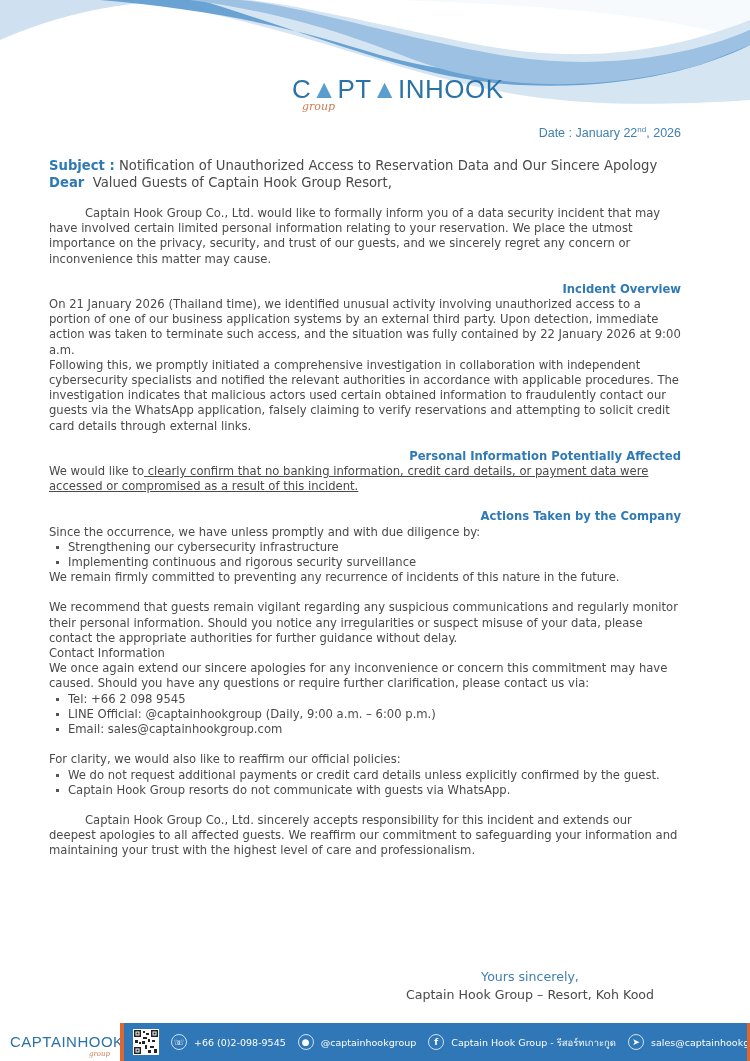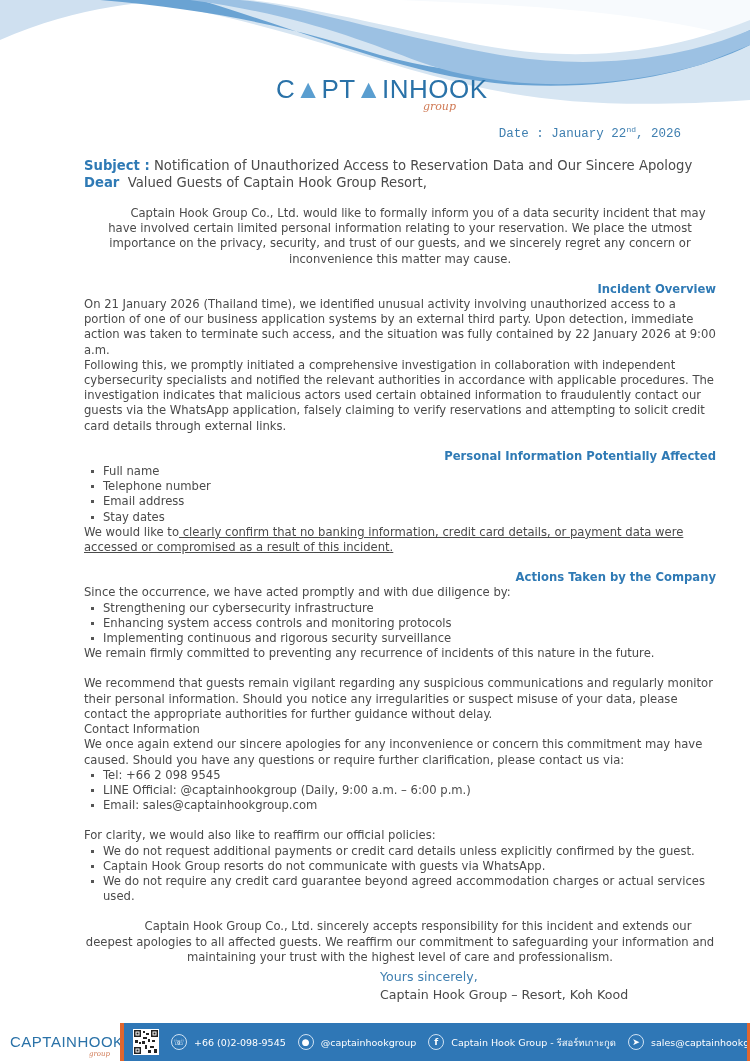--- a/index.html
+++ b/index.html
@@ -4,54 +4,54 @@
 <style>
   html, body { margin: 0; padding: 0; }
   body {
     width: 750px; height: 1061px; position: relative; overflow: hidden;
     background: #ffffff;
     font-family: "DejaVu Sans", sans-serif;
     color: #4a4a4a;
   }
   .waves { position: absolute; left: 0; top: 0; width: 750px; height: 150px; z-index: 0; }
   .logo {
-    position: absolute; left: 276px; top: 75px; width: 180px; text-align: right; z-index: 1;
+    position: absolute; left: 292px; top: 75px; width: 180px; text-align: left; z-index: 1;
   }
   .logo-main {
     font-family: "Liberation Sans", sans-serif; font-size: 26px; letter-spacing: 0.5px;
     color: #2a72a8; font-weight: normal; line-height: 28px;
   }
   .logo-main .tri { color: #5a9ed0; }
   .logo-sub {
     font-family: "DejaVu Serif", serif; font-style: italic; font-size: 11px;
     color: #d07a55; line-height: 12px; margin-top: -2px; margin-left: 10px;
   }
   .date {
     position: absolute; right: 69px; top: 125px; font-size: 12.5px; color: #3f7fb0;
-    font-family: Liberation Mono, monospace;
+    font-family: Liberation Sans, sans-serif;
   }
   .date sup { font-size: 8px; }
   .content {
-    position: absolute; left: 84px; top: 157px; width: 632px;
+    position: absolute; left: 49px; top: 157px; width: 632px;
     font-size: 11.6px; line-height: 15.2px;
   }
   .subject { font-size: 13.2px; line-height: 17px; color: #4a4a4a; }
   .label-blue { color: #2f7ab5; font-weight: bold; }
   p { margin: 0; }
   .gap { height: 15px; }
-  .indent { text-indent: 36px; text-align: center; }
+  .indent { text-indent: 36px; }
   .heading { color: #2f7ab5; font-weight: bold; font-size: 11.6px; text-align: right; }
   ul { margin: 0; padding: 0; list-style: none; }
   li { position: relative; padding-left: 19px; }
   li::before {
     content: ""; position: absolute; left: 7px; top: 6px; width: 3px; height: 3px; background: #555;
   }
   .uline { text-decoration: underline; }
   .signoff {
-    position: absolute; left: 380px; top: 968px; width: 300px; 
+    position: absolute; left: 380px; top: 968px; width: 300px; text-align: center;
     font-size: 12.6px; line-height: 18px;
   }
   .signoff .yours { color: #3f7fb0; }
   .footer {
     position: absolute; left: 0; top: 1023px; width: 750px; height: 38px;
   }
   .footer-logo {
     position: absolute; left: 10px; top: 11px; width: 100px; text-align: right;
   }
   .footer-logo .logo-main { font-size: 15px; line-height: 16px; }
@@ -101,54 +101,46 @@
   <div class="gap"></div>
   <p class="indent">Captain Hook Group Co., Ltd. would like to formally inform you of a data security incident that may have involved certain limited personal information relating to your reservation. We place the utmost importance on the privacy, security, and trust of our guests, and we sincerely regret any concern or inconvenience this matter may cause.</p>
   <div class="gap"></div>
 
   <div class="heading">Incident Overview</div>
   <p>On 21 January 2026 (Thailand time), we identified unusual activity involving unauthorized access to a portion of one of our business application systems by an external third party. Upon detection, immediate action was taken to terminate such access, and the situation was fully contained by 22 January 2026 at 9:00 a.m.</p>
   <p>Following this, we promptly initiated a comprehensive investigation in collaboration with independent cybersecurity specialists and notified the relevant authorities in accordance with applicable procedures. The investigation indicates that malicious actors used certain obtained information to fraudulently contact our guests via the WhatsApp application, falsely claiming to verify reservations and attempting to solicit credit card details through external links.</p>
   <div class="gap"></div>
 
   <div class="heading">Personal Information Potentially Affected</div>
-  <ul>
-    <li>Full name</li>
-    <li>Telephone number</li>
-    <li>Email address</li>
-    <li>Stay dates</li>
-  </ul>
   <p><span>We would like to</span><span class="uline"> clearly confirm that no banking information, credit card details, or payment data were accessed or compromised as a result of this incident.</span></p>
   <div class="gap"></div>
 
   <div class="heading">Actions Taken by the Company</div>
-  <p>Since the occurrence, we have acted promptly and with due diligence by:</p>
+  <p>Since the occurrence, we have unless promptly and with due diligence by:</p>
   <ul>
     <li>Strengthening our cybersecurity infrastructure</li>
-    <li>Enhancing system access controls and monitoring protocols</li>
     <li>Implementing continuous and rigorous security surveillance</li>
   </ul>
   <p>We remain firmly committed to preventing any recurrence of incidents of this nature in the future.</p>
   <div class="gap"></div>
 
   <p>We recommend that guests remain vigilant regarding any suspicious communications and regularly monitor their personal information. Should you notice any irregularities or suspect misuse of your data, please contact the appropriate authorities for further guidance without delay.</p>
   <p>Contact Information</p>
   <p>We once again extend our sincere apologies for any inconvenience or concern this commitment may have caused. Should you have any questions or require further clarification, please contact us via:</p>
   <ul>
     <li>Tel: +66 2 098 9545</li>
     <li>LINE Official: @captainhookgroup (Daily, 9:00 a.m. – 6:00 p.m.)</li>
     <li>Email: sales@captainhookgroup.com</li>
   </ul>
   <div class="gap"></div>
 
   <p>For clarity, we would also like to reaffirm our official policies:</p>
   <ul>
     <li>We do not request additional payments or credit card details unless explicitly confirmed by the guest.</li>
     <li>Captain Hook Group resorts do not communicate with guests via WhatsApp.</li>
-    <li>We do not require any credit card guarantee beyond agreed accommodation charges or actual services used.</li>
   </ul>
   <div class="gap"></div>
 
   <p class="indent">Captain Hook Group Co., Ltd. sincerely accepts responsibility for this incident and extends our deepest apologies to all affected guests. We reaffirm our commitment to safeguarding your information and maintaining your trust with the highest level of care and professionalism.</p>
 </div>
 
 <div class="signoff">
   <div class="yours">Yours sincerely,</div>
   <div>Captain Hook Group – Resort, Koh Kood</div>
 </div>

